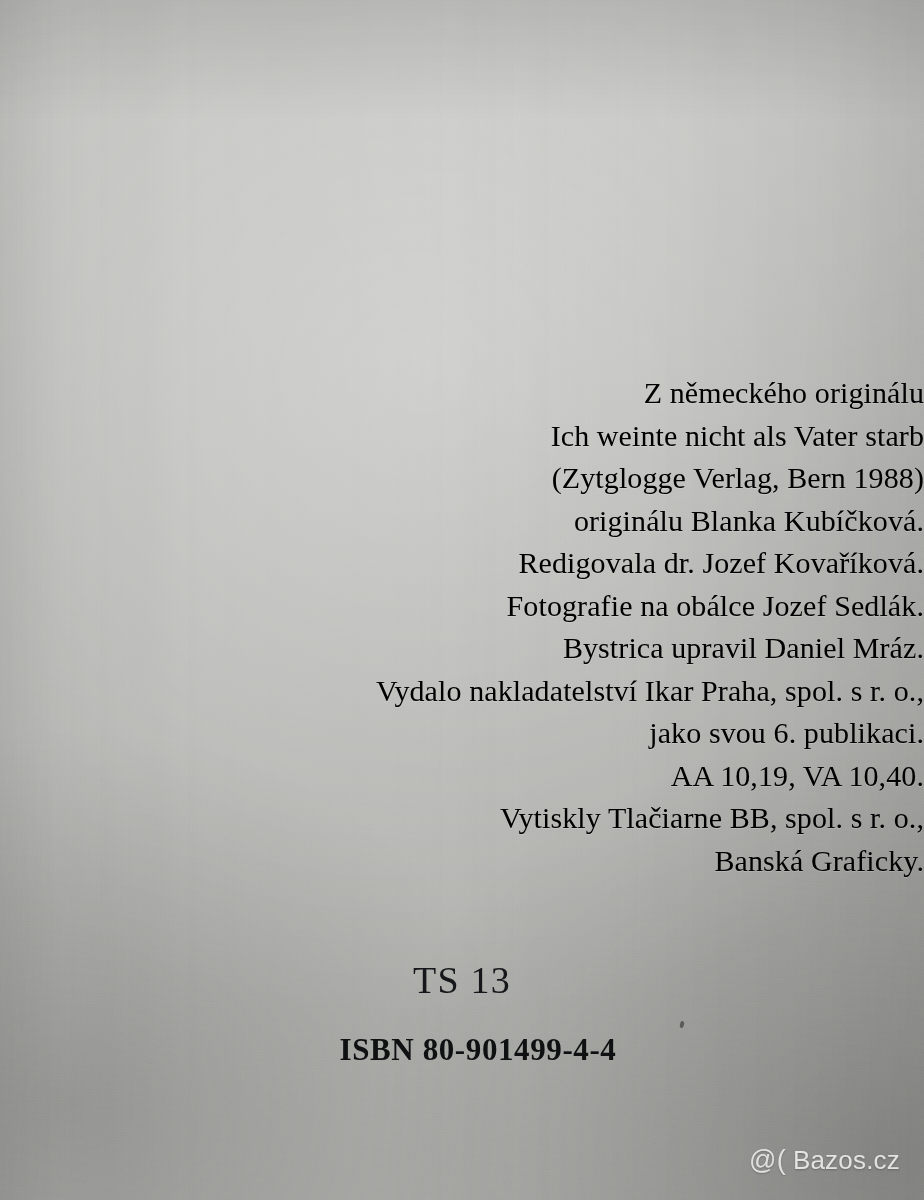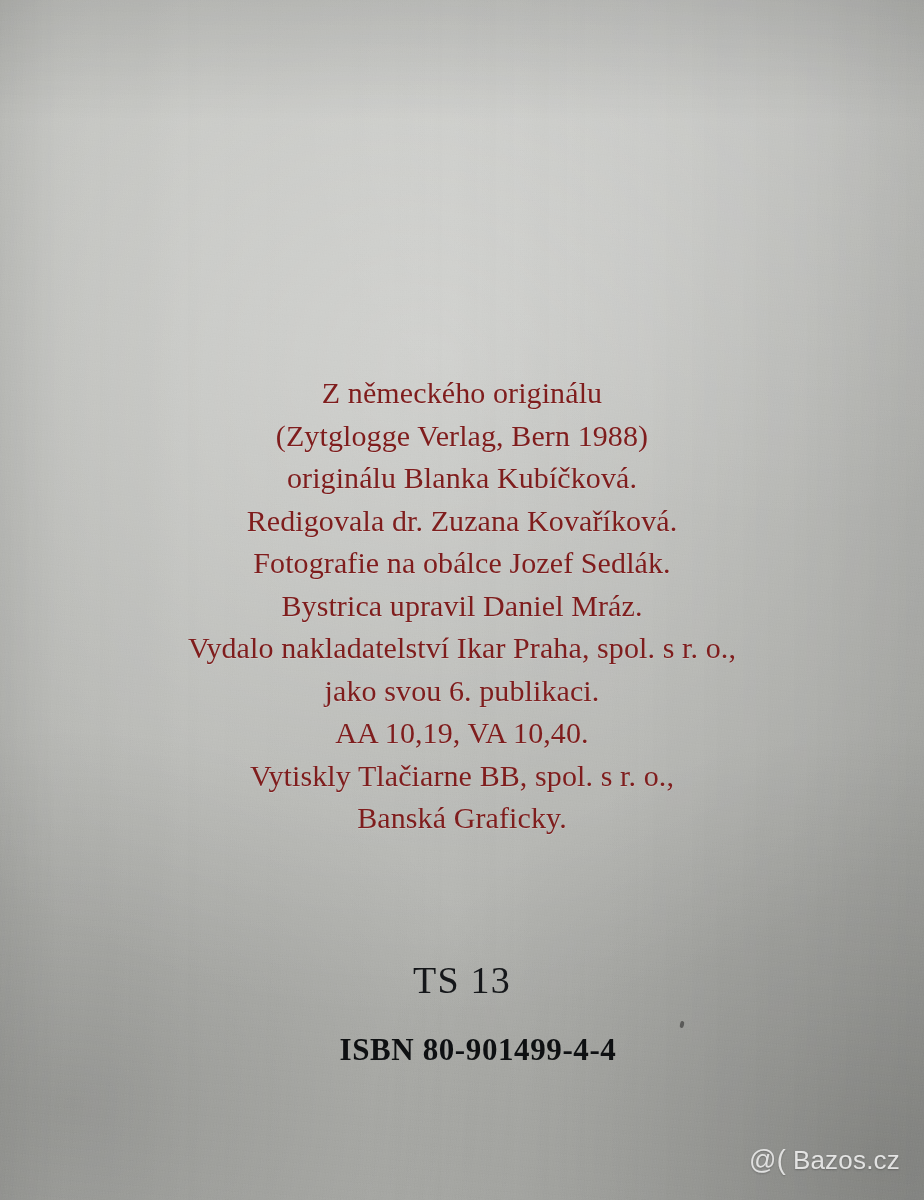--- a/index.html
+++ b/index.html
@@ -59,22 +59,22 @@
     background: linear-gradient(to bottom, rgba(0,0,0,0.10), rgba(0,0,0,0));
     mix-blend-mode: multiply;
   }
 
   
   .colophon {
     position: absolute;
     left: 0;
     right: 0;
     top: 372px;
-    text-align: center;
-    color: #7f1d1d;
+    text-align: right;
+    color: #000000;
     font-size: 30px;
     line-height: 42.5px;
     letter-spacing: 0.1px;
     text-shadow: 0 1px 0 rgba(255,255,255,0.18);
   }
   .colophon .line {
     display: block;
     white-space: nowrap;
   }
 
@@ -138,23 +138,24 @@
 
 <div id="page">
 
   <div class="paper"></div>
   <div class="curve"></div>
   <div class="grain"></div>
   <div class="topshade"></div>
 
   <div class="colophon">
     <span class="line">Z německého originálu</span>
+    <span class="line">Ich weinte nicht als Vater starb</span>
     <span class="line">(Zytglogge Verlag, Bern 1988)</span>
     <span class="line">originálu Blanka Kubíčková.</span>
-    <span class="line">Redigovala dr. Zuzana Kovaříková.</span>
+    <span class="line">Redigovala dr. Jozef Kovaříková.</span>
     <span class="line">Fotografie na obálce Jozef Sedlák.</span>
     <span class="line">Bystrica upravil Daniel Mráz.</span>
     <span class="line">Vydalo nakladatelství Ikar Praha, spol. s r. o.,</span>
     <span class="line">jako svou 6. publikaci.</span>
     <span class="line">AA 10,19, VA 10,40.</span>
     <span class="line">Vytiskly Tlačiarne BB, spol. s r. o.,</span>
     <span class="line">Banská Graficky.</span>
   </div>
 
   <div class="ts">TS 13</div>

